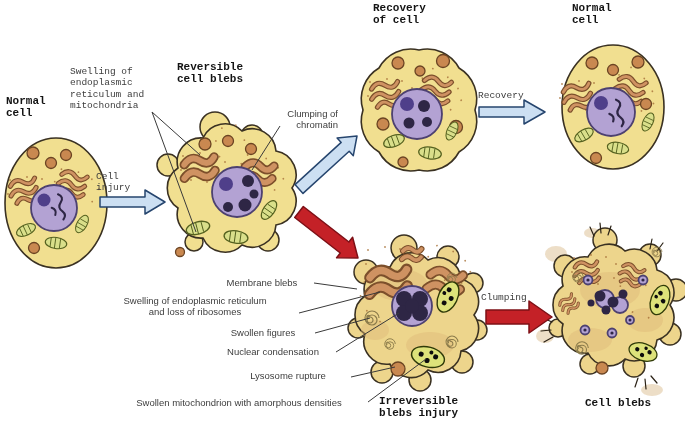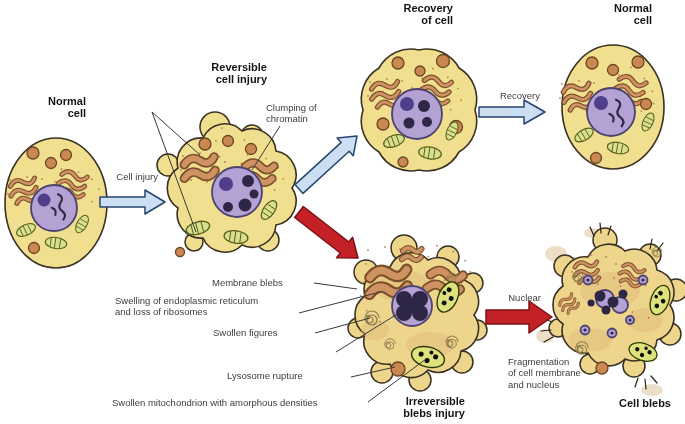--- a/index.html
+++ b/index.html
@@ -12,21 +12,21 @@
     --arrow-red:#c42127; --arrow-red-outline:#7d1016;
     --leader:#3a3a3a; --text:#3d3d3d; --text-bold:#141414;
   }
   html,body{margin:0;padding:0;background:#fff;}
   #stage{position:relative;width:685px;height:424px;background:#ffffff;overflow:hidden;
          font-family:"Liberation Sans",sans-serif;}
   #art{position:absolute;left:0;top:0;}
   .lbl,.hdr{position:absolute;white-space:pre-line;}
   .lbl{font-size:9.5px;line-height:1.2;color:var(--text);}
   .hdr{font-size:11px;line-height:1.12;font-weight:bold;color:var(--text-bold);}
-  .tc{text-align:right;} .tr{text-align:left;} .tl{text-align:left;}
+  .tc{text-align:left;font-family:Liberation Mono, monospace;} .tr{text-align:center;} .tl{text-align:right;margin-top:6px;}
 
   .cell-body{fill:var(--cytoplasm);stroke:var(--membrane);stroke-width:1.6;}
   .cell-body-inj{fill:var(--cytoplasm-inj);stroke:var(--membrane);stroke-width:1.6;}
   .bleb{fill:var(--cytoplasm);stroke:var(--membrane);stroke-width:1.5;}
   .bleb-inj{fill:var(--cytoplasm-inj);stroke:var(--membrane);stroke-width:1.5;}
   .er-u{fill:none;stroke:var(--er-outline);stroke-width:5.2;stroke-linecap:round;}
   .er-o{fill:none;stroke:var(--er);stroke-width:2.8;stroke-linecap:round;}
   .erf-u{fill:none;stroke:var(--er-outline);stroke-width:10.5;stroke-linecap:round;}
   .erf-o{fill:none;stroke:var(--er);stroke-width:6.5;stroke-linecap:round;}
   .nucleus{fill:var(--nucleus);stroke:var(--nucleus-outline);stroke-width:1.8;}
@@ -290,37 +290,39 @@
 
   <path class="arrow-blue" d="M100,197 L145,197 L145,190 L165,202 L145,214 L145,207 L100,207 Z"></path>
   <path class="arrow-blue" d="M303,193.4 L349.2,151.2 L353.3,155.7 L357,136 L337.1,137.9 L341.2,142.4 L295,184.6 Z"></path>
   <path class="arrow-blue" d="M479,107 L524,107 L524,100 L545,112 L524,124 L524,117 L479,117 Z"></path>
   <path class="arrow-red" d="M294.7,217.5 L340.3,253 L336.6,257.8 L358,258 L352.6,237.2 L348.9,242 L303.3,206.5 Z"></path>
   <path class="arrow-red" d="M486,310 L529,310 L529,301 L552,317 L529,333 L529,324 L486,324 Z"></path>
 </svg>
 
 <div class="hdr tc" style="left:6px;top:95px;width:80px;">Normal
 cell</div>
+<div class="lbl tc" style="left:70px;top:66px;width:100px;">Swelling of
+endoplasmic
+reticulum and
+mitochondria</div>
 <div class="hdr tc" style="left:177px;top:61px;width:90px;">Reversible
-cell injury</div>
+cell blebs</div>
 <div class="lbl tl" style="left:266px;top:102px;width:72px;">Clumping of
 chromatin</div>
 <div class="lbl tc" style="left:96px;top:171px;width:62px;">Cell injury</div>
 <div class="hdr tc" style="left:373px;top:2px;width:80px;">Recovery
 of cell</div>
 <div class="hdr tc" style="left:572px;top:2px;width:80px;">Normal
 cell</div>
 <div class="lbl tc" style="left:478px;top:90px;width:62px;">Recovery</div>
-<div class="lbl tc" style="left:481px;top:292px;width:60px;">Nuclear</div>
+<div class="lbl tc" style="left:481px;top:292px;width:60px;">Clumping</div>
 <div class="lbl tr" style="left:212px;top:277px;width:100px;">Membrane blebs</div>
-<div class="lbl tr" style="left:115px;top:295px;width:182px;">Swelling of endoplasmic reticulum
+<div class="lbl tr" style="left:104px;top:295px;width:182px;">Swelling of endoplasmic reticulum
 and loss of ribosomes</div>
 <div class="lbl tr" style="left:213px;top:327px;width:100px;">Swollen figures</div>
+<div class="lbl tr" style="left:212px;top:346px;width:122px;">Nuclear condensation</div>
 <div class="lbl tr" style="left:227px;top:370px;width:122px;">Lysosome rupture</div>
 <div class="lbl tr" style="left:112px;top:397px;width:254px;">Swollen mitochondrion with amorphous densities</div>
 <div class="hdr tc" style="left:379px;top:395px;width:86px;">Irreversible
 blebs injury</div>
-<div class="lbl tl" style="left:508px;top:356px;width:112px;">Fragmentation
-of cell membrane
-and nucleus</div>
 <div class="hdr tc" style="left:585px;top:397px;width:86px;">Cell blebs</div>
 
 </div>
 
 </body></html>

